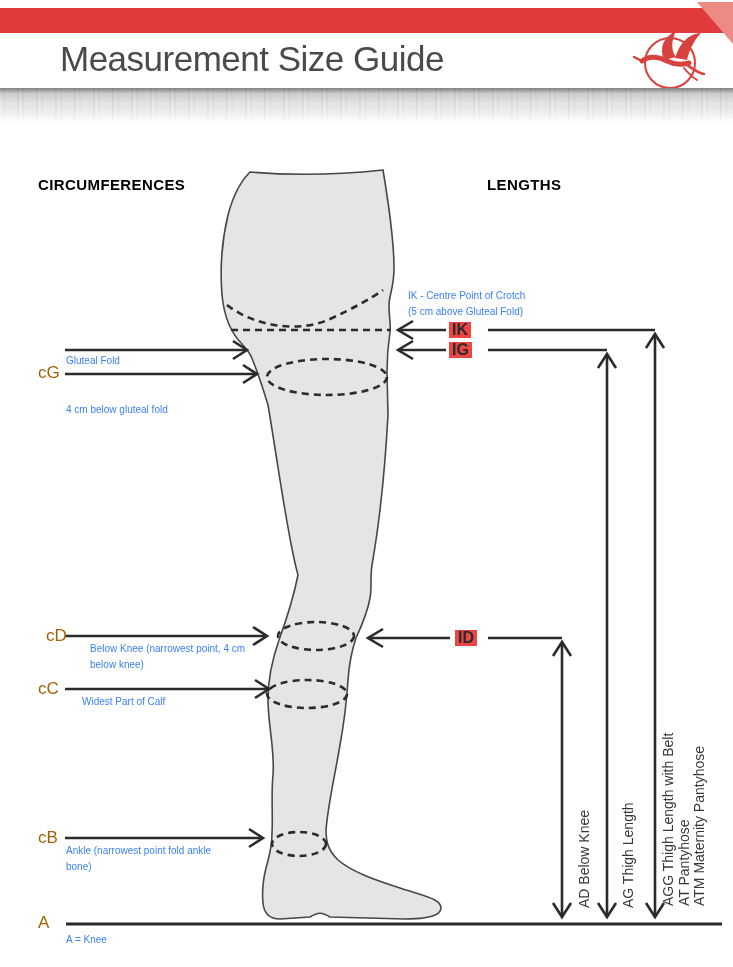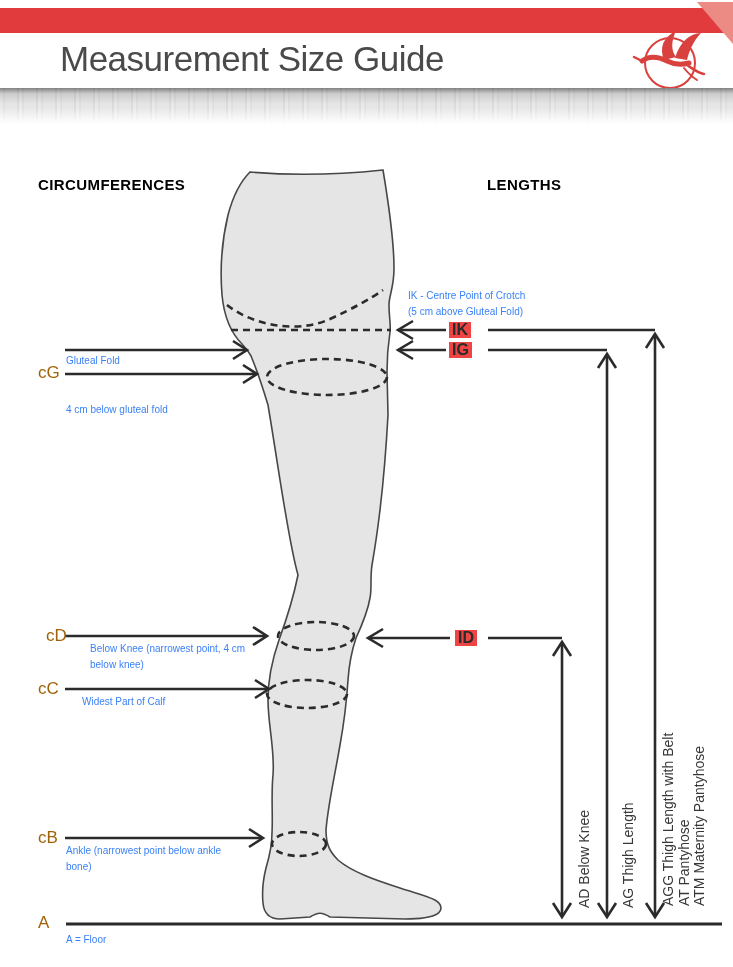--- a/index.html
+++ b/index.html
@@ -174,24 +174,24 @@
 <div class="lbl" style="left:66px;top:353px;">Gluteal Fold</div>
 <div class="lbl" style="left:66px;top:378px;margin-top:24px;">4 cm below gluteal fold</div>
 
 <div class="code" style="left:38px;top:627px;margin-left:8px;">cD</div>
 <div class="lbl" style="left:82px;top:641px;width:168px;margin-left:8px;">Below Knee (narrowest point, 4 cm below knee)</div>
 
 <div class="code" style="left:38px;top:680px;">cC</div>
 <div class="lbl" style="left:82px;top:694px;">Widest Part of Calf</div>
 
 <div class="code" style="left:38px;top:829px;">cB</div>
-<div class="lbl" style="left:66px;top:843px;width:162px;">Ankle (narrowest point below ankle bone)</div>
+<div class="lbl" style="left:66px;top:843px;width:162px;">Ankle (narrowest point fold ankle bone)</div>
 
 <div class="code" style="left:38px;top:914px;">A</div>
-<div class="lbl" style="left:66px;top:932px;">A = Floor</div>
+<div class="lbl" style="left:66px;top:932px;">A = Knee</div>
 
 <div class="rot" style="left:577px;top:908px;">AD Below Knee</div>
 <div class="rot" style="left:621px;top:908px;">AG Thigh Length</div>
 <div class="rot" style="left:661px;top:906px;">
   <div>AGG Thigh Length with Belt</div>
   <div>AT Pantyhose</div>
   <div>ATM Maternity Pantyhose</div>
 </div>
 
 </body></html>

